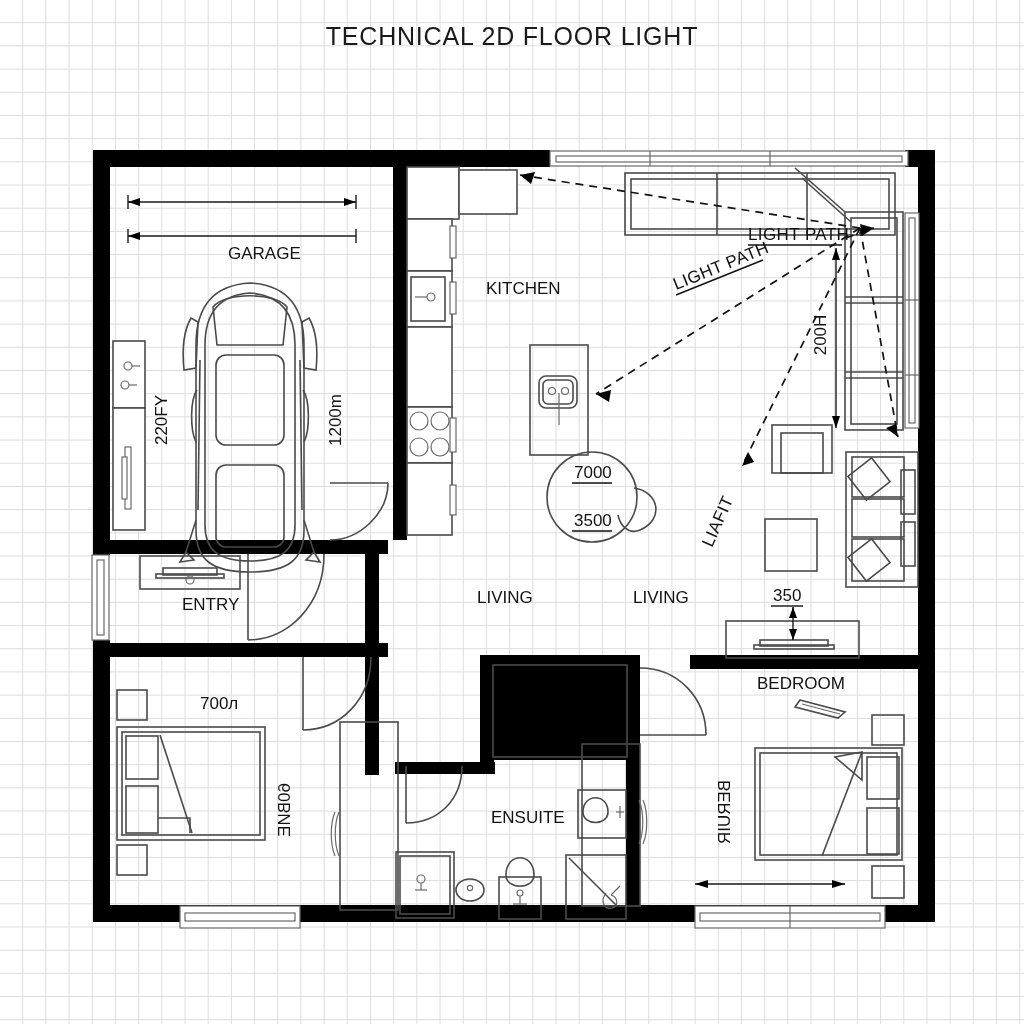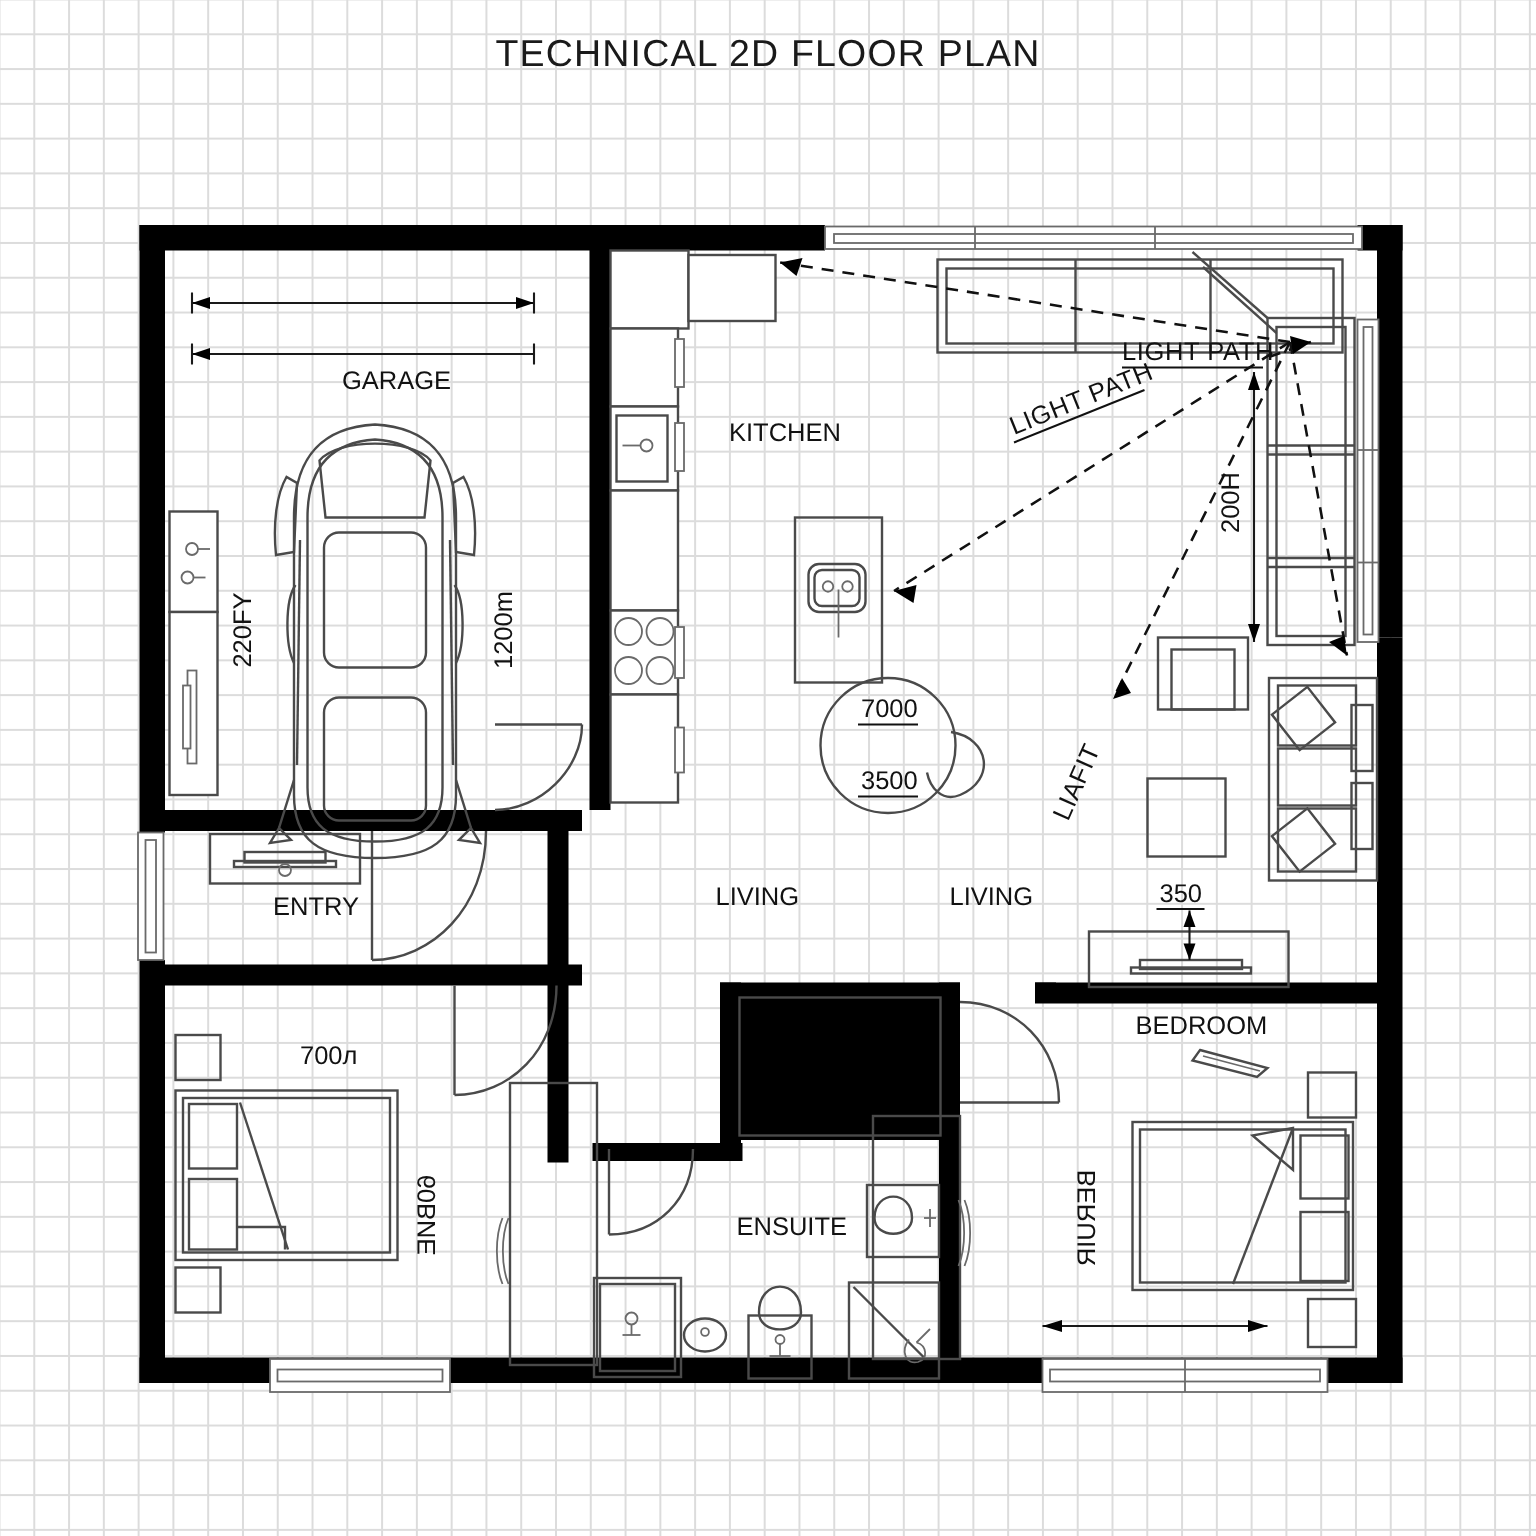--- a/index.html
+++ b/index.html
@@ -41,21 +41,21 @@
   .blk{fill:#000;}
   .uline{fill:none;stroke:#111;stroke-width:1.4;}
 </style>
 </head>
 <body>
 
 <div id="stage">
 
   <div id="grid"></div>
 
-  <div id="title">TECHNICAL 2D FLOOR PLAN</div>
+  <div id="title">TECHNICAL 2D FLOOR LIGHT</div>
 
   <svg id="plan" viewBox="0 0 1024 1024">
 
     <g>
 
       <rect class="wall" x="93" y="150" width="457" height="17"></rect>
       <rect class="wall" x="905" y="150" width="30" height="17"></rect>
 
       <rect class="wall" x="93" y="150" width="17" height="405"></rect>
       <rect class="wall" x="93" y="640" width="17" height="282"></rect>

